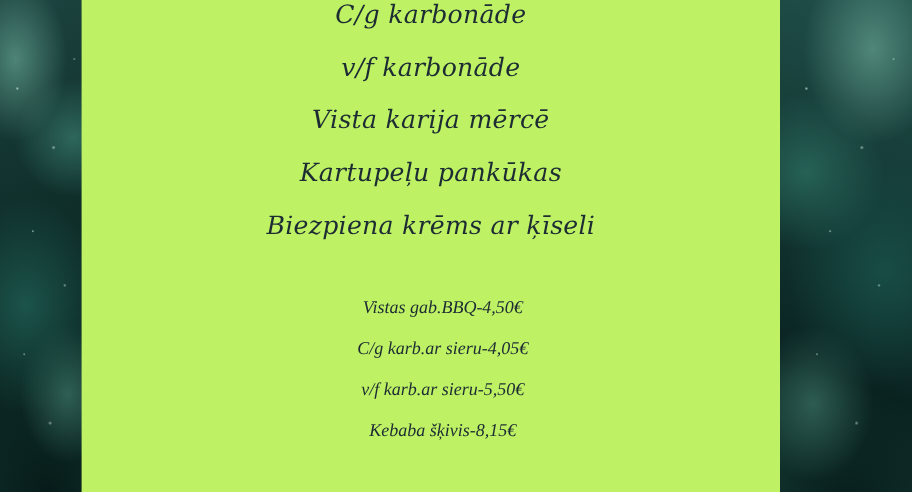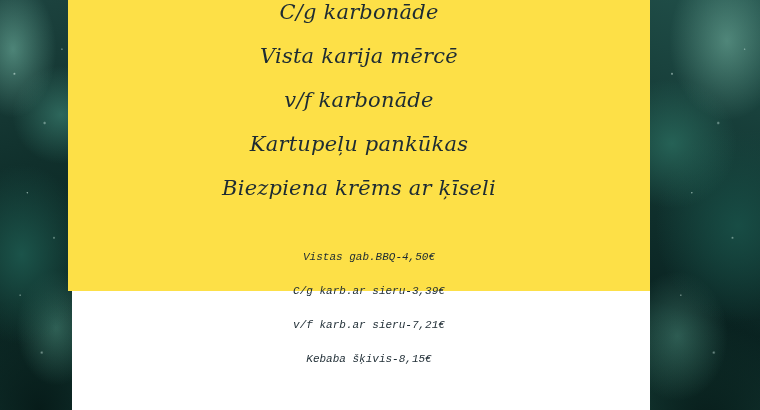--- a/index.html
+++ b/index.html
@@ -70,22 +70,22 @@
       radial-gradient(ellipse 140px 160px at 50% 105%, rgba(6,26,24,0.95), rgba(10,40,35,0) 80%),
       linear-gradient(200deg, #21504a 0%, #123531 45%, #0a2422 75%, #174039 100%);
   }
 
   
   .menu {
     position: absolute;
     left: 68px;
     right: 110px;
     top: 0;
-    height: 291px;
-    background: #fde047;
+    height: 410px;
+    background: #bef264;
   }
 
   .dish-list {
     position: absolute;
     left: 0;
     right: 0;
     top: -10px;
     text-align: center;
   }
   .dish {
@@ -99,23 +99,23 @@
   }
 
   .price-list {
     position: absolute;
     left: 0;
     right: 0;
     top: 240px;
     text-align: center;
   }
   .price-line {
-    font-family: Liberation Mono, monospace;
+    font-family: Liberation Serif, serif;
     font-style: italic;
-    font-size: 11px;
+    font-size: 15px;
     line-height: 34px;
     color: #1d2b33;
     white-space: nowrap;
     padding-left: 20px;
   }
 </style>
 </head>
 <body>
 
 <div class="page">
@@ -125,27 +125,27 @@
   </div>
 
   <div class="leaf-band leaf-right">
     <div class="leaf-art right-variant"></div>
   </div>
 
   <div class="menu">
 
     <div class="dish-list">
       <div class="dish">C/g karbonāde</div>
+      <div class="dish">v/f karbonāde</div>
       <div class="dish">Vista karija mērcē</div>
-      <div class="dish">v/f karbonāde</div>
       <div class="dish">Kartupeļu pankūkas</div>
       <div class="dish">Biezpiena krēms ar ķīseli</div>
     </div>
 
     <div class="price-list">
       <div class="price-line">Vistas gab.BBQ-4,50€</div>
-      <div class="price-line">C/g karb.ar sieru-3,39€</div>
-      <div class="price-line">v/f karb.ar sieru-7,21€</div>
+      <div class="price-line">C/g karb.ar sieru-4,05€</div>
+      <div class="price-line">v/f karb.ar sieru-5,50€</div>
       <div class="price-line">Kebaba šķivis-8,15€</div>
     </div>
 
   </div>
 </div>
 
 </body></html>

